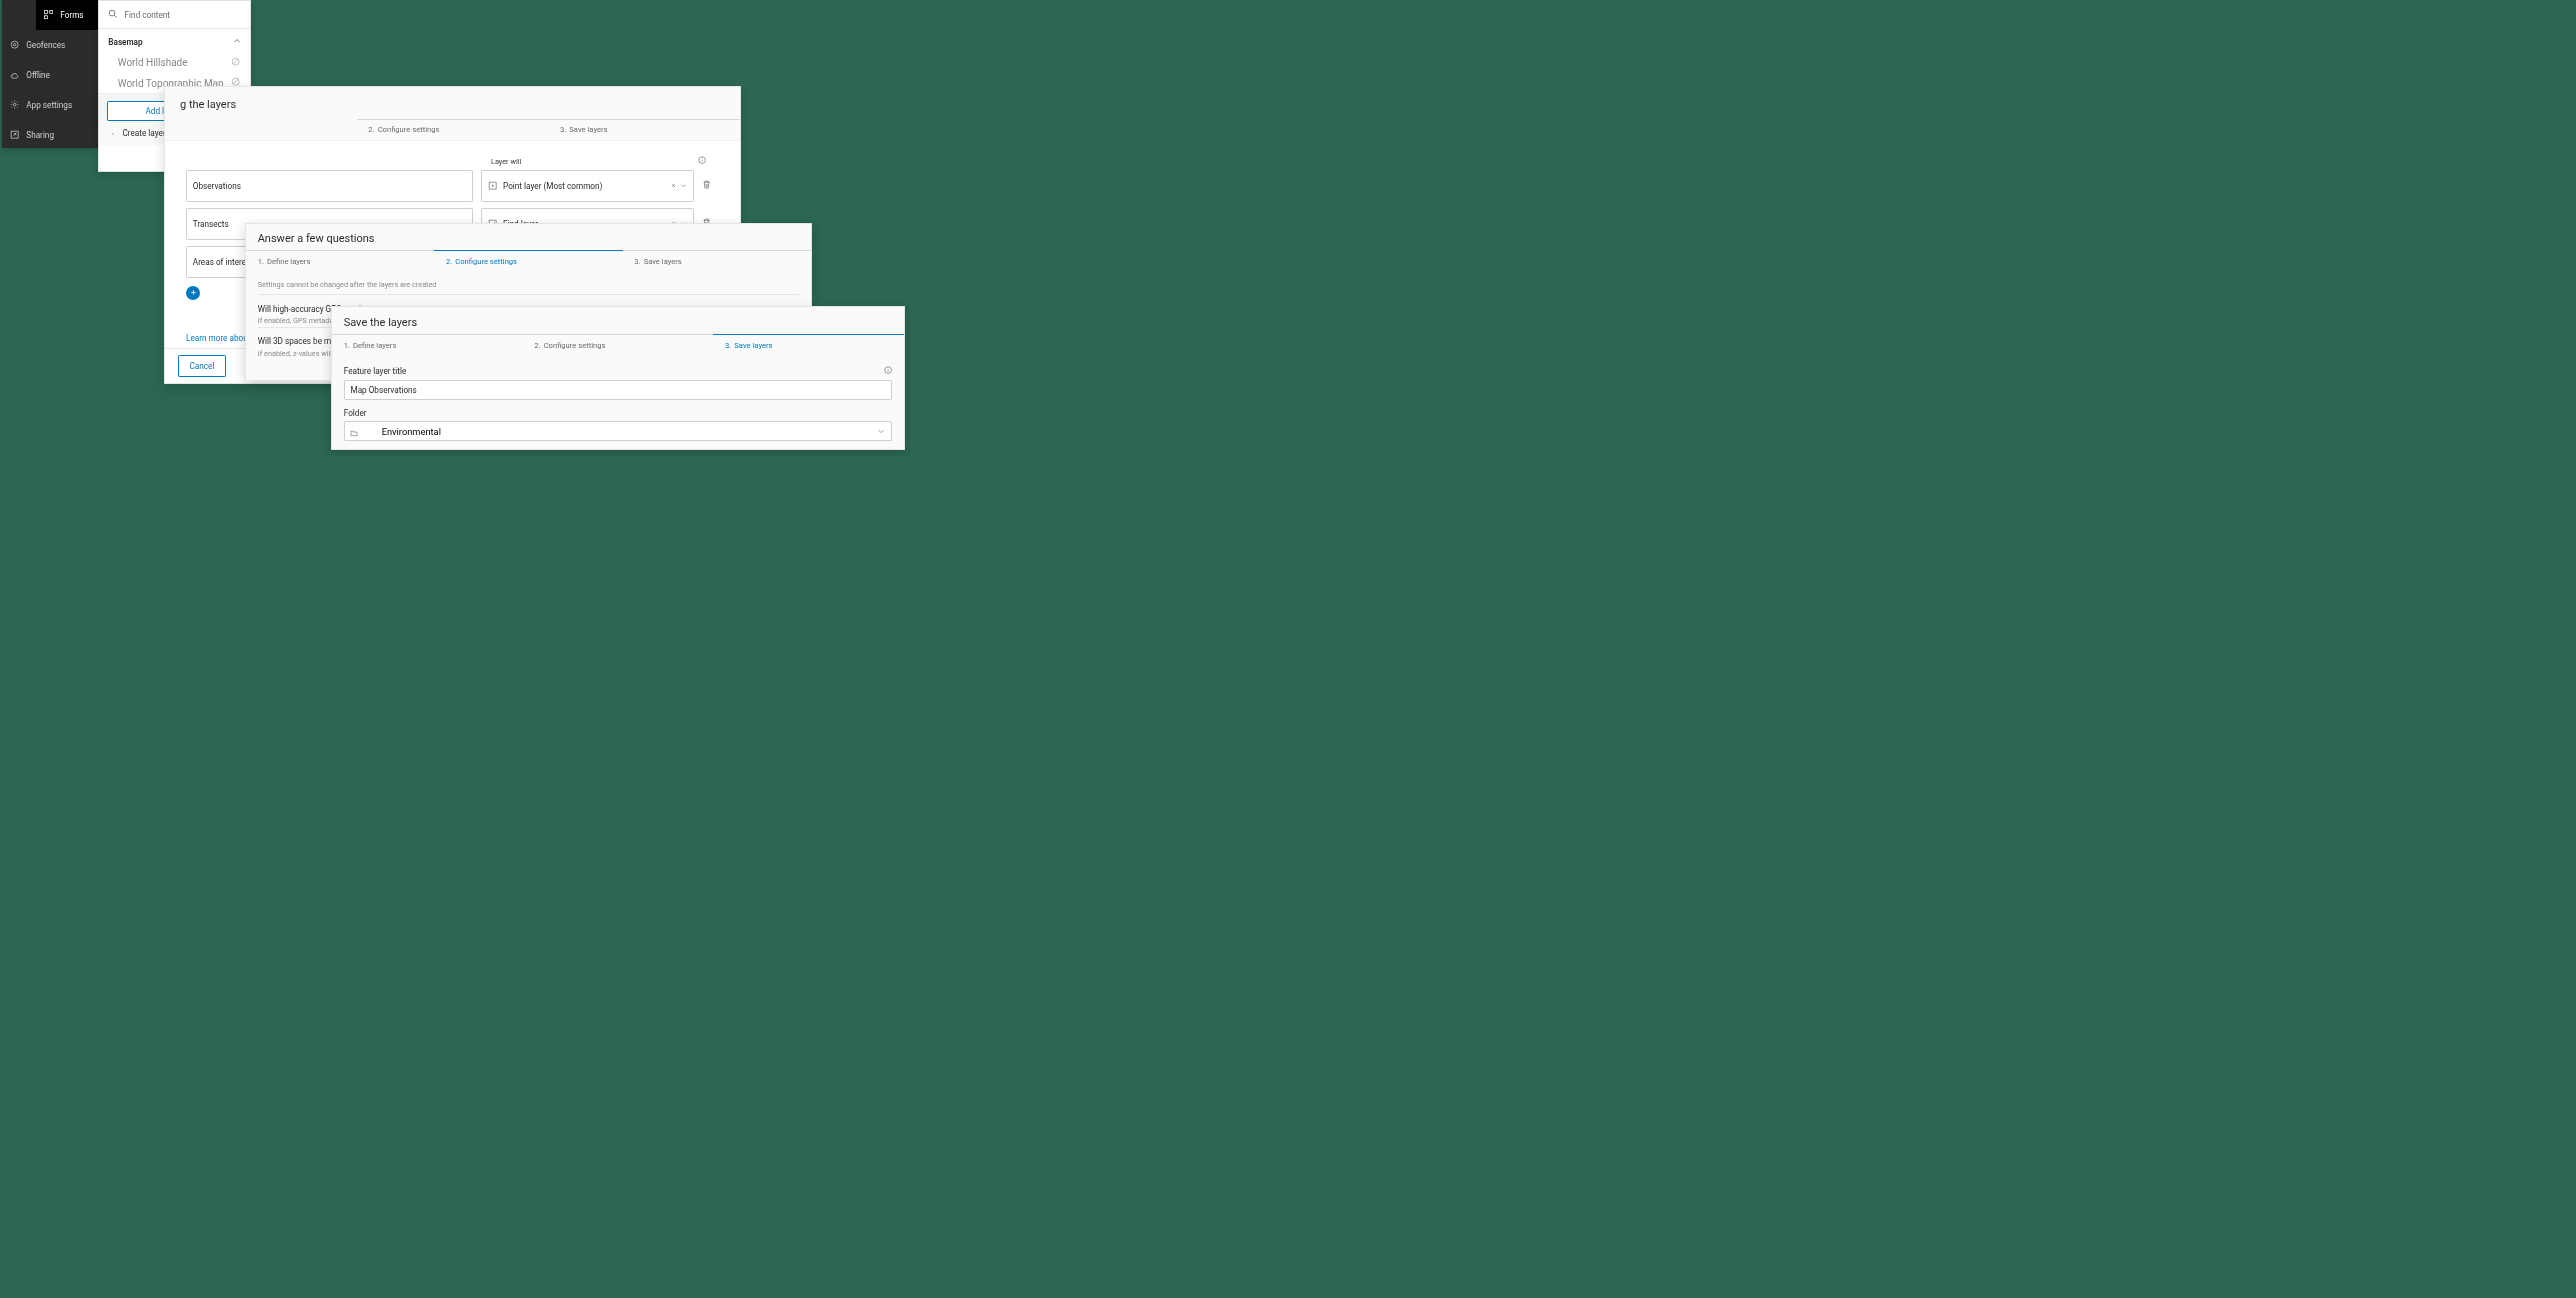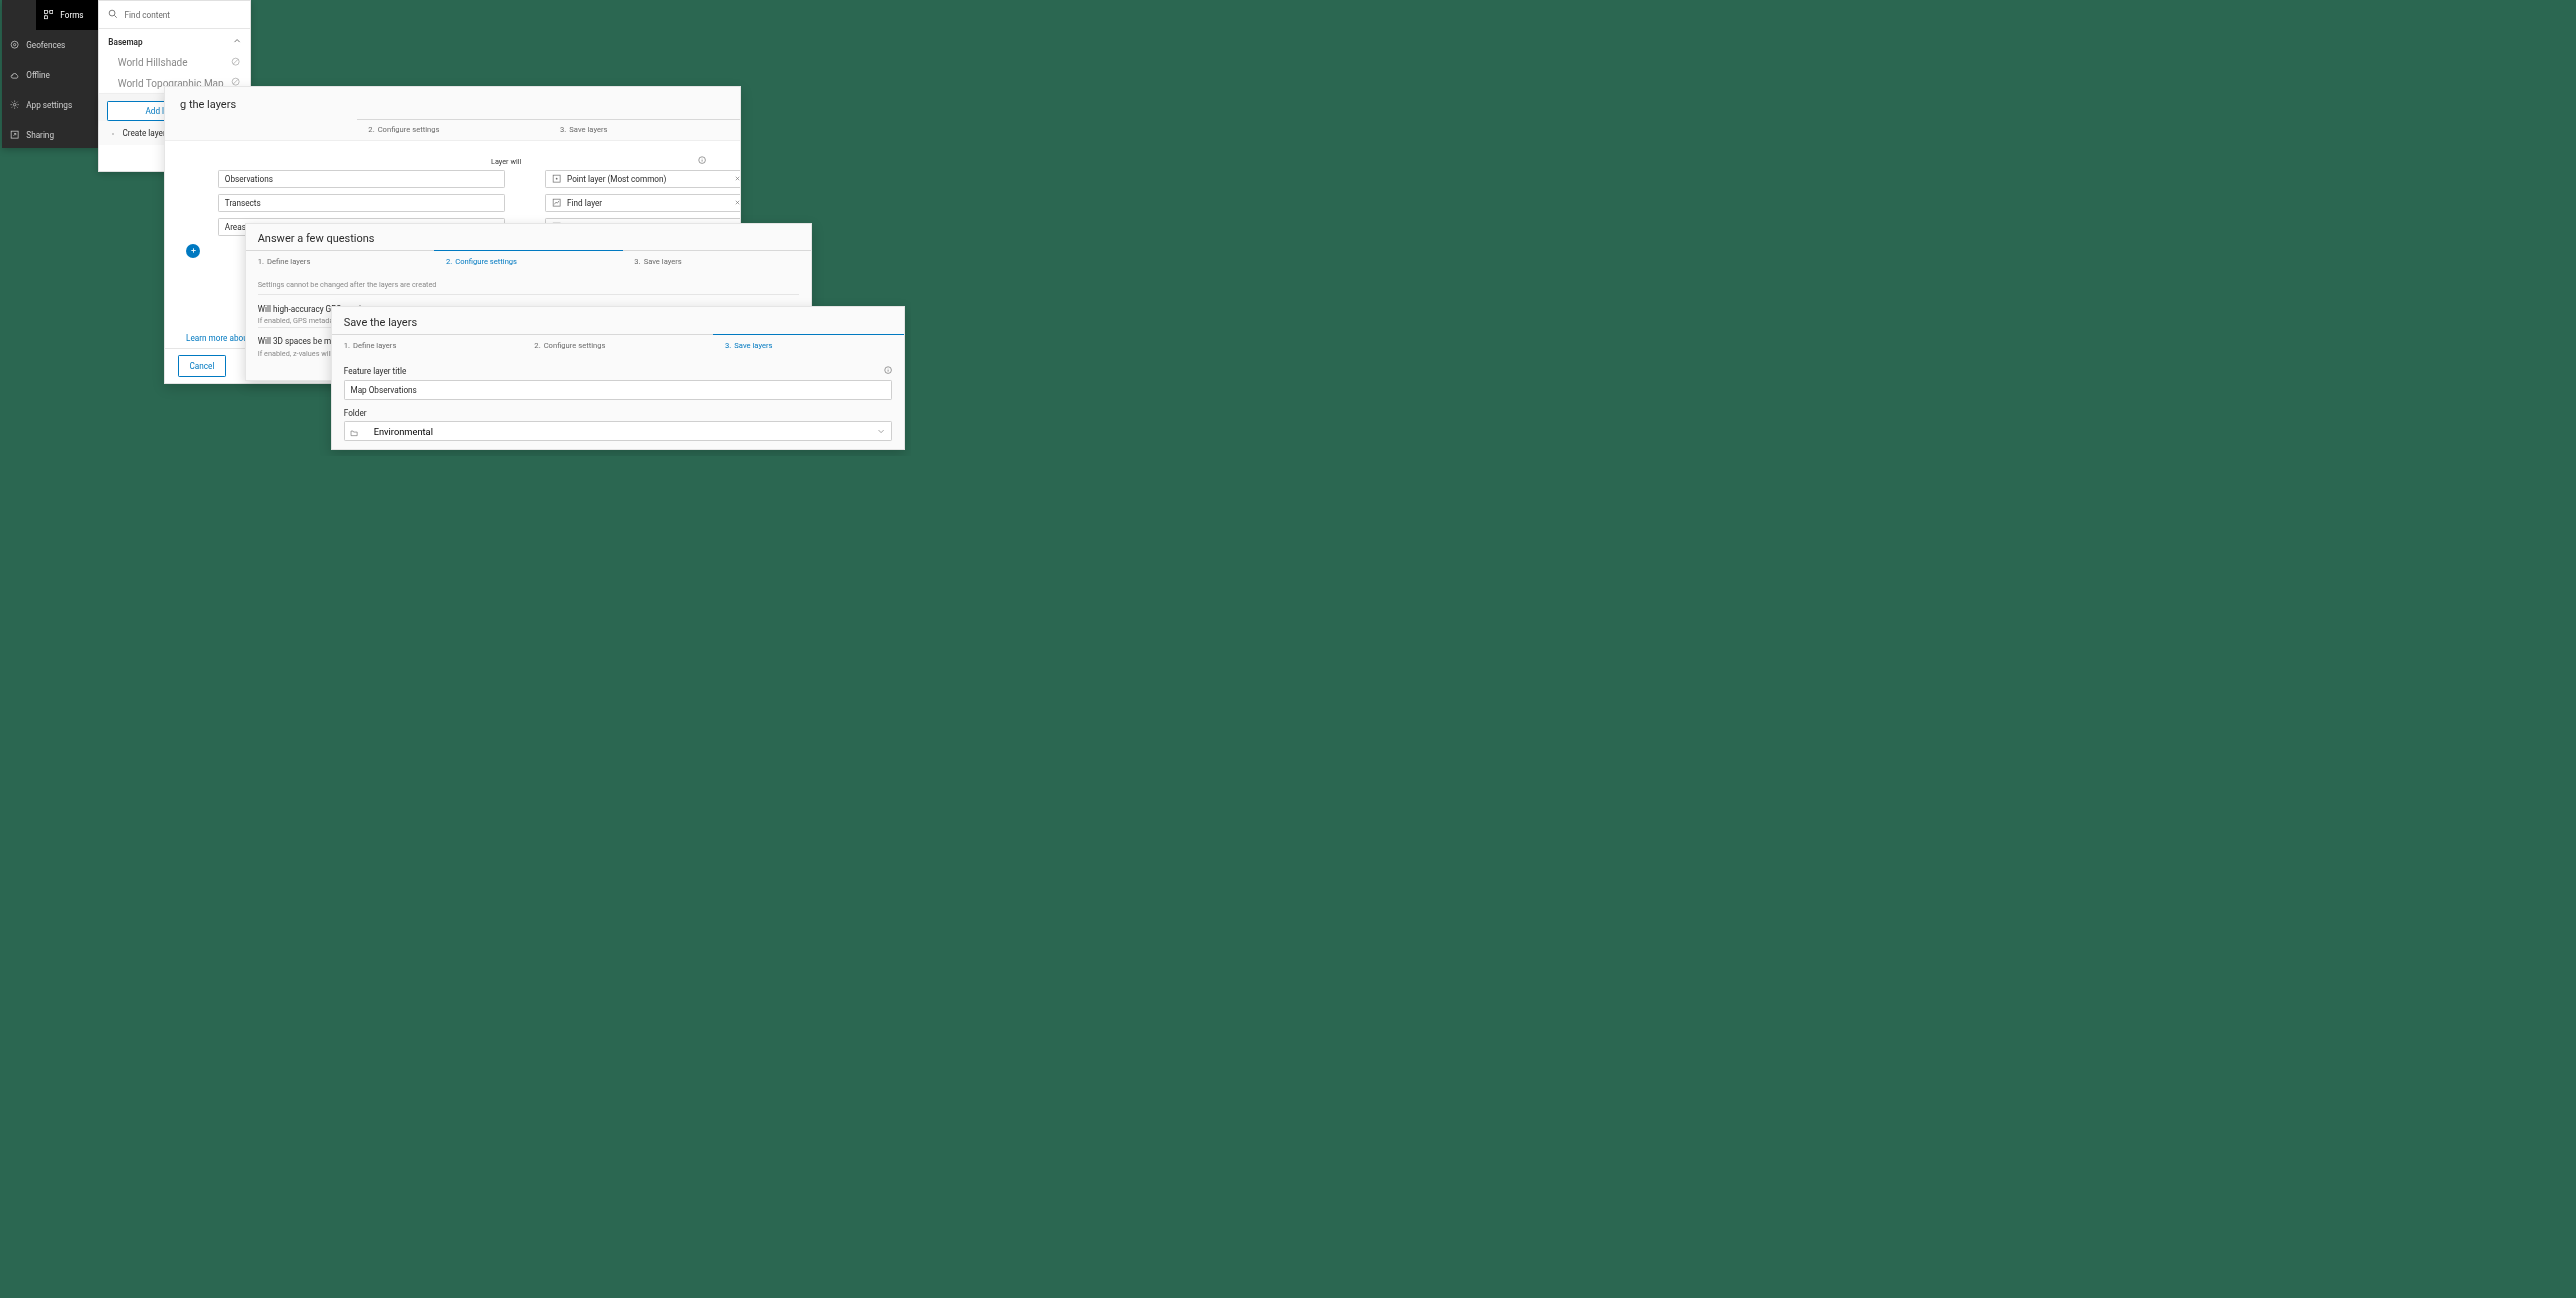--- a/index.html
+++ b/index.html
@@ -54,21 +54,21 @@
   .step { flex:1; padding: 5.8px 9.3px 5.8px 21px; font-size: 7.6px; color:#6a6a6a; border-top:1.8px solid #d8d8d8; position:relative; }
   .step .num { position:absolute; left:11.7px; }
   .step.active { color:#0079c1; border-top-color:#0079c1; }
   .p1-body { padding: 15px 17.5px 7px 21px; background:#fff; border-top:0.6px solid #eee; height: calc(100% - 82px); overflow:hidden;}
   .layer-type-label { font-size:7.3px; color:#3a3a3a; display:flex; justify-content:space-between; align-items:center; padding-left: 305px; padding-right: 16.4px; margin-bottom:3.5px;}
   .info-ico svg { width:8.2px; height:8.2px; stroke:#6a6a6a; fill:none; stroke-width:1.3; }
 
   .layer-row { display:flex; gap:8.2px; align-items:center; margin-bottom:5.8px; }
   .layer-row .name-input { flex:0 0 287px; }
   .layer-row .type-select { flex:0 0 213px; }
-  .inp { height:18px; border:0.6px solid #cfcfcf; border-radius:1.2px; padding:0 5.8px; font-size:8.2px; color:#2b2b2b; background:#fff; display:flex; align-items:center;margin-left:32px; }
+  .inp { height:32px; border:0.6px solid #cfcfcf; border-radius:1.2px; padding:0 5.8px; font-size:8.2px; color:#2b2b2b; background:#fff; display:flex; align-items:center; }
   .inp input { border:none; outline:none; width:100%; font-size:8.2px; color:#2b2b2b; }
   .select { display:flex; align-items:center; gap:5.8px; justify-content:space-between; }
   .select .left { display:flex; align-items:center; gap:5.8px; flex:1; overflow:hidden; white-space:nowrap; }
   .select svg.geo { width:9.3px; height:9.3px; stroke:#6a6a6a; fill:none; stroke-width:1.2; flex-shrink:0;}
   .select .ctrls { display:flex; align-items:center; gap:3.5px; }
   .select .ctrls svg { width:7px; height:7px; stroke:#6a6a6a; fill:none; stroke-width:1.4; }
   .trash svg { width:9.3px; height:9.3px; stroke:#6a6a6a; fill:none; stroke-width:1.2; }
   .trash { cursor:pointer; }
 
   .add-row { margin-top:8.2px; }
@@ -95,21 +95,21 @@
   
   .panel3 {
     position: absolute; left: 331px; top: 306px; width: 574px; height: 144px;
     background: #fafafa; border:0.6px solid #e5e5e5; box-shadow: 0 3.5px 11.7px rgba(0,0,0,.18);
   }
   .p3-header { padding: 9.3px 11.7px 2.3px; font-size:11px; color:#2b2b2b; }
   .p3-body { padding: 10.5px 11.7px 5.8px; }
   .field-label { font-size:8.2px; color:#2b2b2b; display:flex; justify-content:space-between; align-items:center; margin-bottom:3.5px;}
   .full-input { width:100%; height:20px; border:0.6px solid #cfcfcf; border-radius:1.2px; padding:0 5.8px; font-size:8.2px; color:#2b2b2b; background:#fff; }
   .folder-select { display:flex; align-items:center; gap:5.8px; width:100%; height:20px; border:0.6px solid #cfcfcf; border-radius:1.2px; padding:0 5.8px; background:#fff; justify-content:space-between;}
-  .folder-select .left { display:flex; align-items:flex-end; gap:15px; }
+  .folder-select .left { display:flex; align-items:flex-end; gap:23px; }
   .folder-select svg { width:8.2px; height:8.2px; stroke:#6a6a6a; fill:none; stroke-width:1.2; }
 
   .p2 .steps, .p3 .steps { padding-top:2.3px;}
 </style>
 </head>
 <body>
 
 <div class="sidebar">
   <div class="item active">
     <span class="ico">

